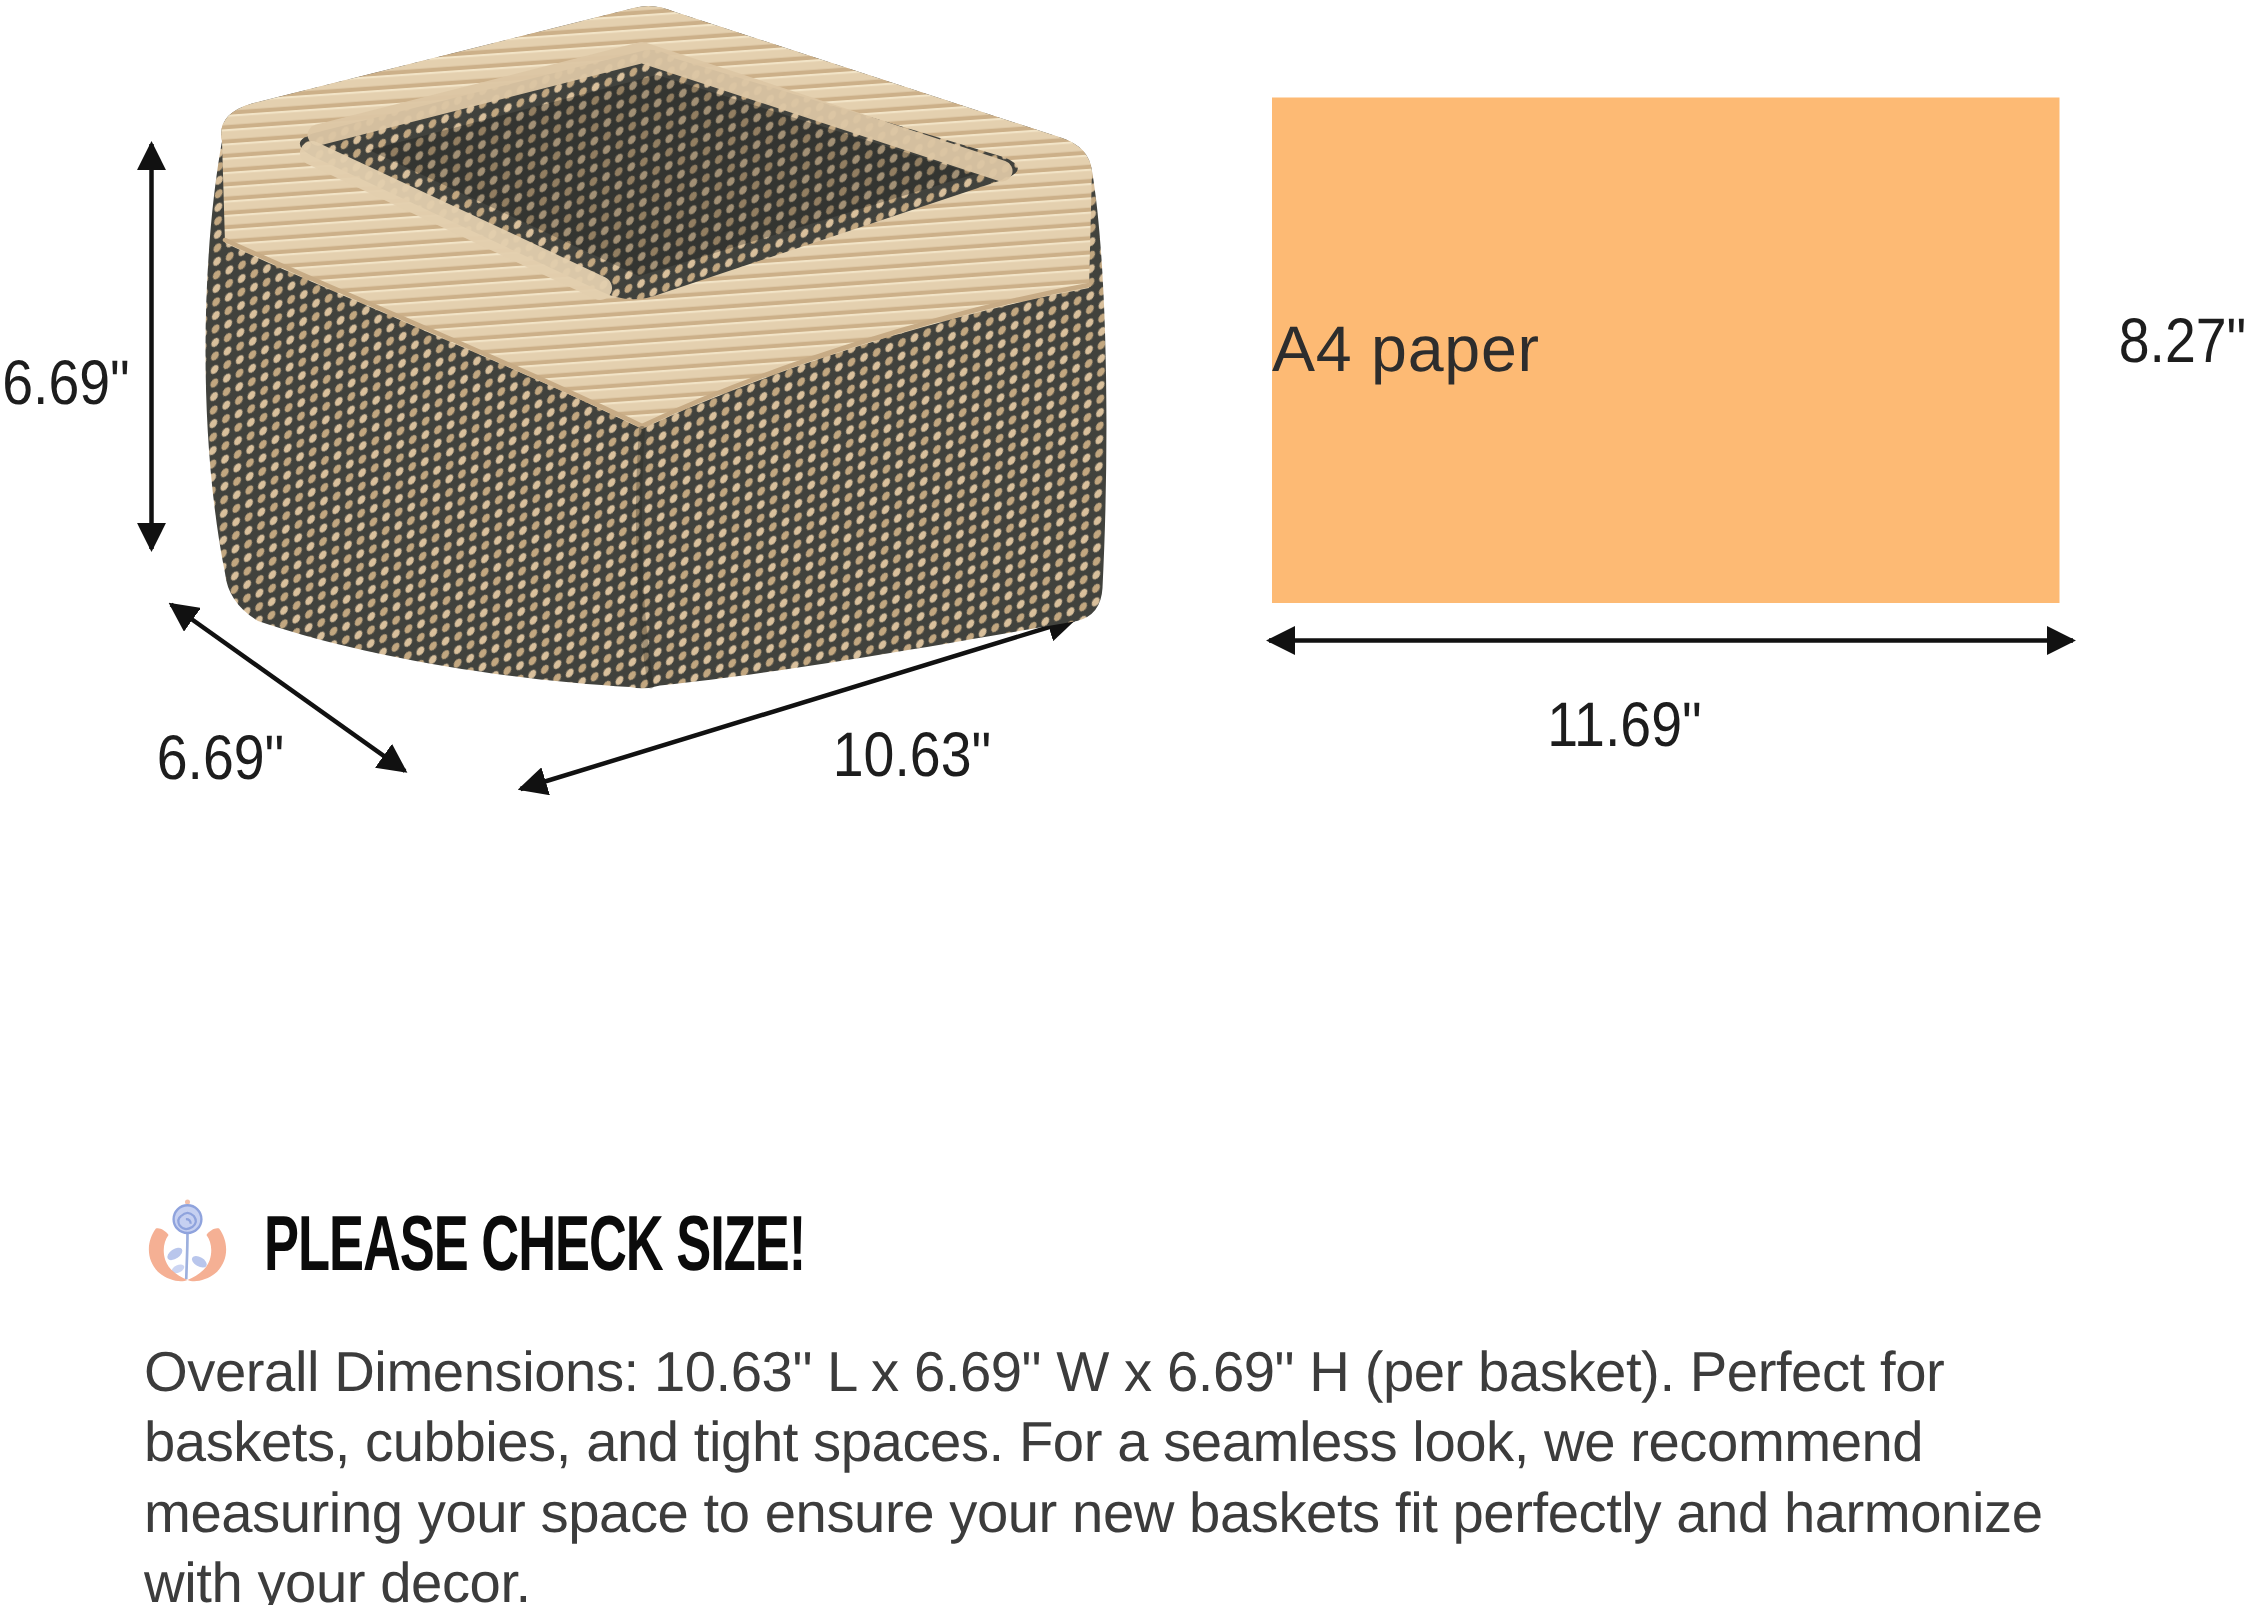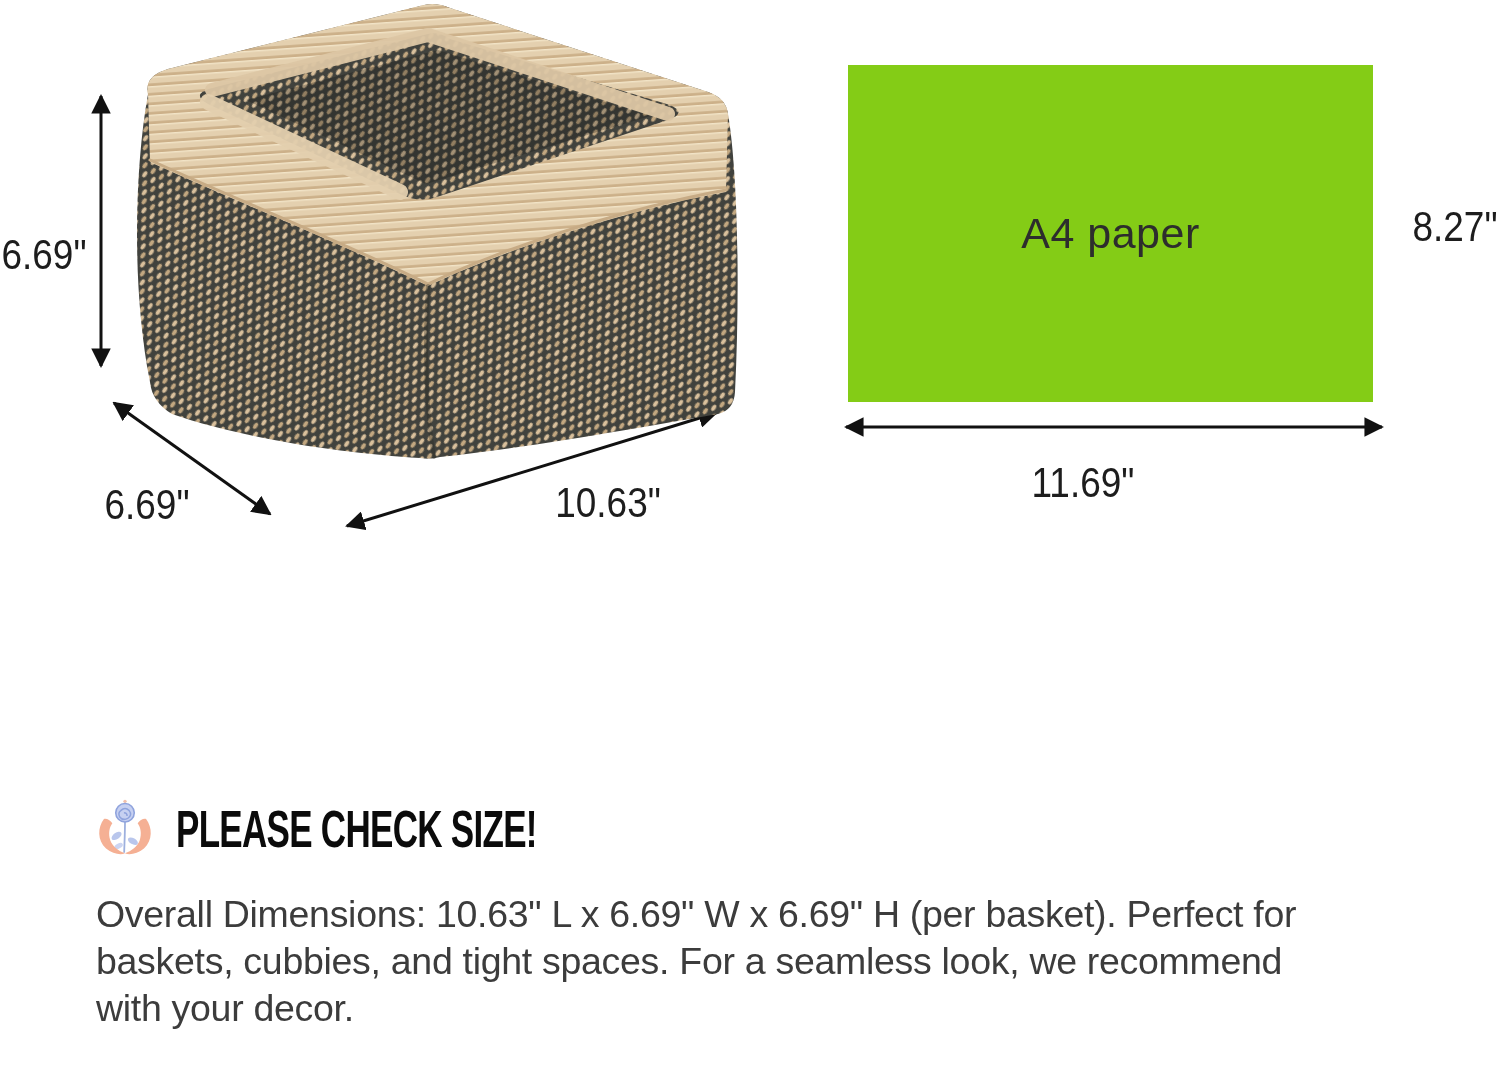--- a/index.html
+++ b/index.html
@@ -9,22 +9,22 @@
   }
   svg{display:block;}
   .layer{position:absolute;left:0;top:0;}
   
   .dim{
     position:absolute;font-size:42px;line-height:42px;color:#1d1d1d;
     white-space:nowrap;transform:translateX(-50%) scaleX(.88);transform-origin:center;
   }
   
   .paper{
-    position:absolute;left:848px;top:65px;width:525px;height:337px;background:#84cc16;
-    display:flex;align-items:center;justify-content:center;
+    position:absolute;left:848px;top:65px;width:525px;height:337px;background:#fdba74;
+    display:flex;align-items:center;
   }
   .paper-label{font-size:43px;color:#2d2d2d;letter-spacing:.5px;}
   
   .cs-icon{position:absolute;left:92px;top:798px;width:66px;height:59px;}
   .cs-heading{
     position:absolute;left:176px;top:803px;font-size:50px;line-height:50px;
     font-weight:900;color:#0b0b0b;letter-spacing:-1px;white-space:nowrap;
     transform:scaleX(.70) scaleY(1.04);transform-origin:left top;
   }
   .cs-body{position:absolute;left:96px;top:891px;color:#3c3c3c;}
@@ -108,16 +108,17 @@
     <circle cx="30" cy="14" r="8.8" fill="#c6d0f1" stroke="#8fa3dd" stroke-width="1.5"></circle>
     <path d="M26,12 q4,-4 8,0 q3,4 -1,7 q-5,3 -8,-1 q-2,-4 1,-6 m3,2 q3,0 3,3" stroke="#8fa3dd" stroke-width="1.4" fill="none"></path>
     <path d="M10,20 C4,28 3.5,40 12,48 C18,53 26,54.5 30,52.5 C24,50 18,46 16,40 C14,34 15,28 18,24 C16,21 12,19 10,20 Z" fill="#f5b094"></path>
     <path d="M50,20 C56,28 56.5,40 48,48 C42,53 34,54.5 30,52.5 C36,50 42,46 44,40 C46,34 45,28 42,24 C44,21 48,19 50,20 Z" fill="#f5b094"></path>
   </svg>
   <div class="cs-heading">PLEASE CHECK SIZE!</div>
 
   <div class="cs-body">
     <div class="cs-line">Overall Dimensions: 10.63" L x 6.69" W x 6.69" H (per basket). Perfect for</div>
     <div class="cs-line">baskets, cubbies, and tight spaces. For a seamless look, we recommend</div>
+    <div class="cs-line">measuring your space to ensure your new baskets fit perfectly and harmonize</div>
     <div class="cs-line">with your decor.</div>
   </div>
 
 </div>
 
 </body></html>

